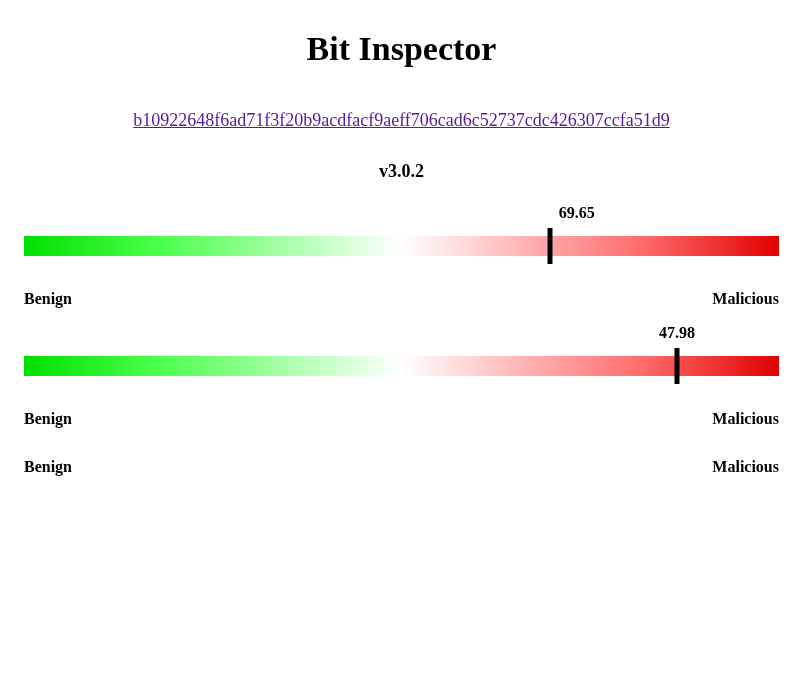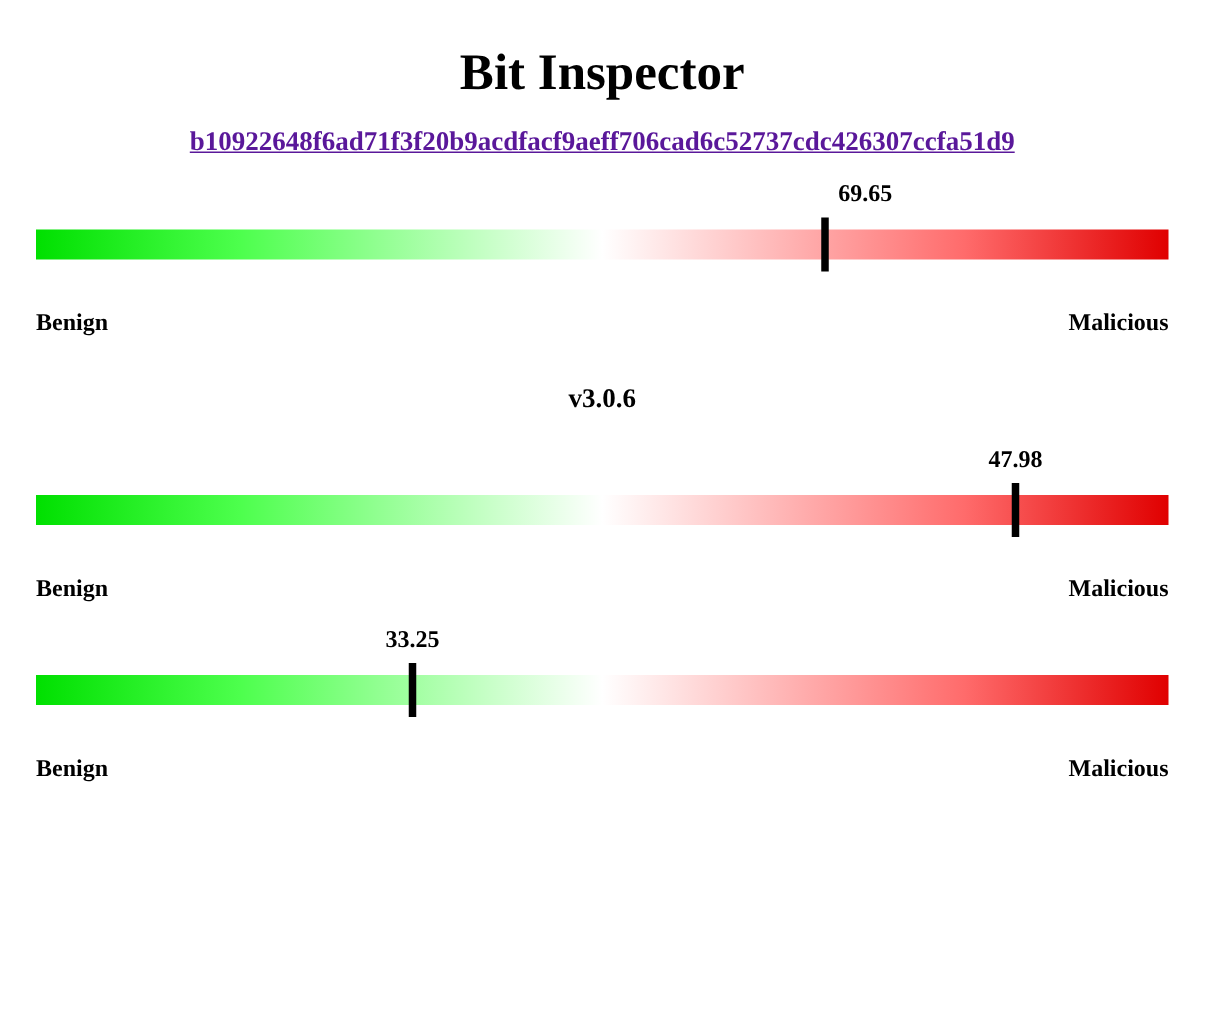--- a/index.html
+++ b/index.html
@@ -13,27 +13,27 @@
       width: 803px;
       height: 686px;
       padding: 20px 24px;
       color: #000000;
     }
     .page-title {
       text-align: center;
       font-size: 34px;
       font-weight: bold;
       margin-top: 10px;
-      margin-bottom: 16px;
+      margin-bottom: 42px;
     }
     .hash-link {
       display: block;
       text-align: center;
       font-size: 18px;
-      font-weight: bold;
+      font-weight: normal;
       color: #5a189a;
       text-decoration: underline;
       margin-bottom: 30px;
       word-break: break-all;
       cursor: pointer;
     }
     .version-section {
       margin-bottom: 30px;
     }
     .version-label {
@@ -85,48 +85,43 @@
   </style>
 </head>
 <body>
 
 <h1 class="page-title">Bit Inspector</h1>
 
 <a class="hash-link">b10922648f6ad71f3f20b9acdfacf9aeff706cad6c52737cdc426307ccfa51d9</a>
 
 <div id="results-container">
   <div class="version-section">
+    <div class="version-label">v3.0.2</div>
     <div class="bar-wrapper">
       <div class="marker-value" style="left: 69.65%; margin-left: 27px;">69.65</div>
       <div class="bar"></div>
       <div class="marker" style="left: 69.65%;"></div>
     </div>
     <div class="bar-labels">
       <span>Benign</span>
       <span>Malicious</span>
     </div>
   </div>
 
   <div class="version-section">
-    <div class="version-label">v3.0.6</div>
     <div class="bar-wrapper">
       <div class="marker-value" style="left: 86.5%;">47.98</div>
       <div class="bar"></div>
       <div class="marker" style="left: 86.5%;"></div>
     </div>
     <div class="bar-labels">
       <span>Benign</span>
       <span>Malicious</span>
     </div>
   </div>
 
   <div class="version-section">
-    <div class="bar-wrapper">
-      <div class="marker-value" style="left: 33.25%;">33.25</div>
-      <div class="bar"></div>
-      <div class="marker" style="left: 33.25%;"></div>
-    </div>
     <div class="bar-labels">
       <span>Benign</span>
       <span>Malicious</span>
     </div>
   </div>
 </div>
 
 </body></html>

